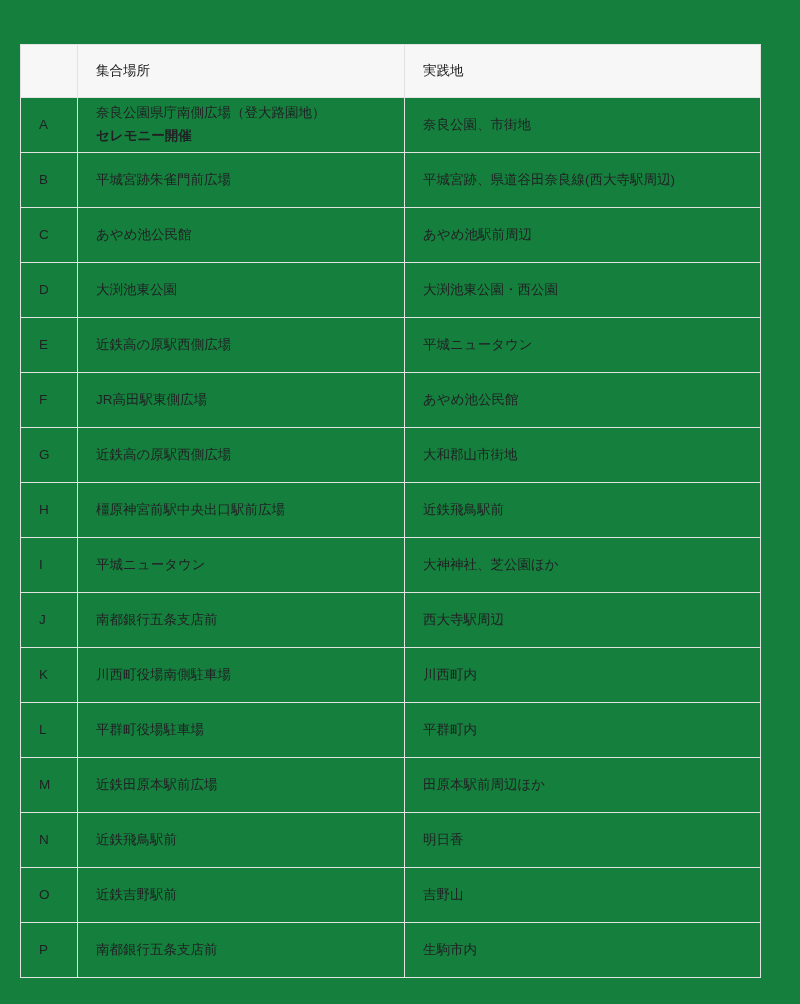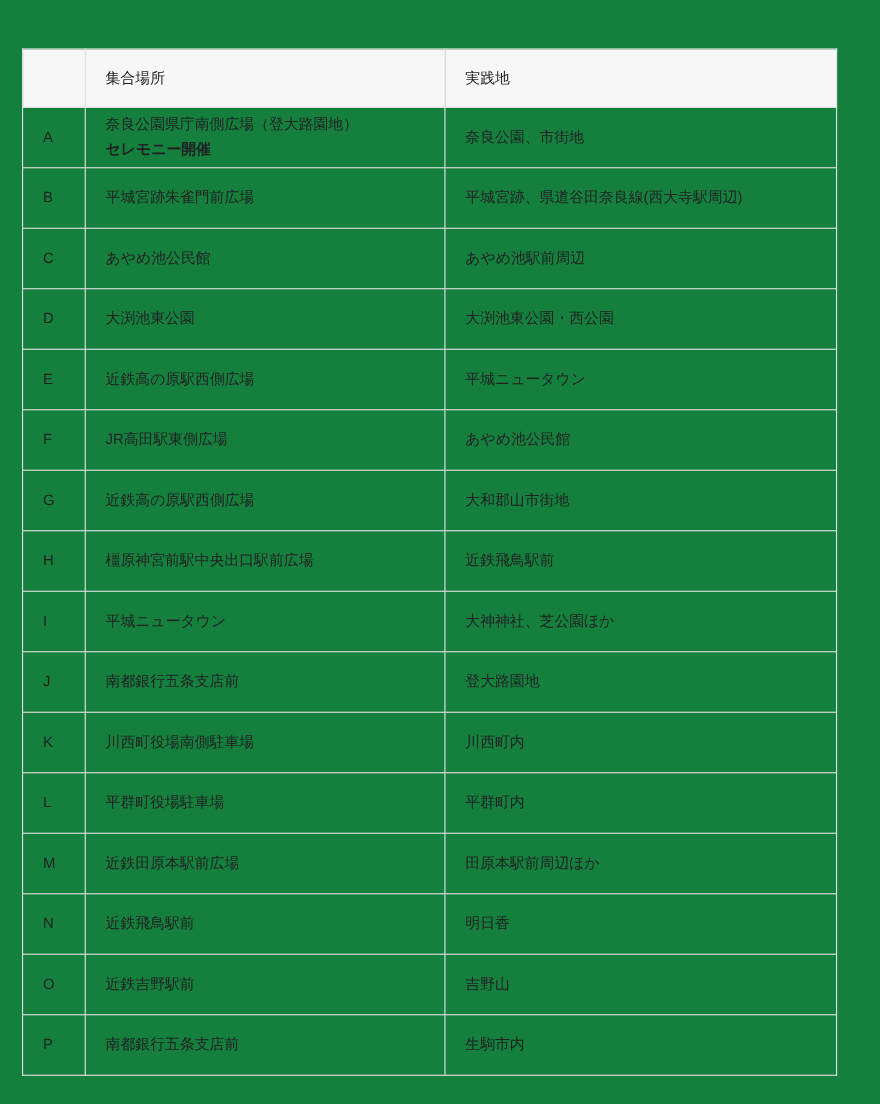--- a/index.html
+++ b/index.html
@@ -140,21 +140,21 @@
           <td class="meet-cell">
             <span class="line1">平城ニュータウン</span>
           </td>
           <td>大神神社、芝公園ほか</td>
         </tr>
         <tr>
           <td class="key-cell">J</td>
           <td class="meet-cell">
             <span class="line1">南都銀行五条支店前</span>
           </td>
-          <td>登大路園地</td>
+          <td>西大寺駅周辺</td>
         </tr>
         <tr>
           <td class="key-cell">K</td>
           <td class="meet-cell">
             <span class="line1">川西町役場南側駐車場</span>
           </td>
           <td>川西町内</td>
         </tr>
         <tr>
           <td class="key-cell">L</td>

